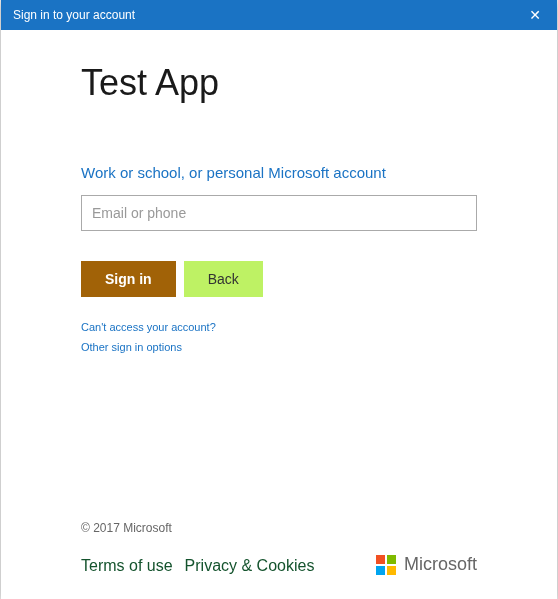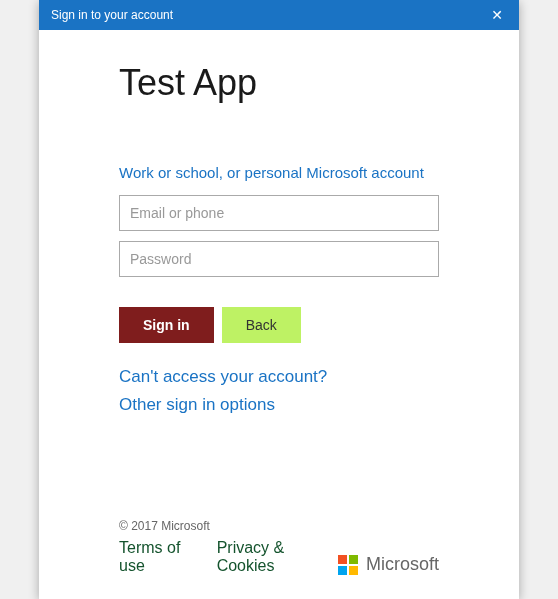--- a/index.html
+++ b/index.html
@@ -11,21 +11,21 @@
     body {
       font-family: 'Segoe UI', Arial, sans-serif;
       background: #f0f0f0;
       display: flex;
       justify-content: center;
       align-items: center;
       min-height: 100vh;
     }
 
     .window {
-      width: 480px;
+      width: 556px;
       height: 599px;
       background: #fff;
       display: flex;
       flex-direction: column;
       box-shadow: 0 2px 10px rgba(0,0,0,0.3);
     }
 
     .title-bar {
       background: #1a73c4;
       color: #fff;
@@ -93,21 +93,21 @@
     }
 
     .button-row {
       display: flex;
       gap: 8px;
       margin-top: 20px;
       margin-bottom: 24px;
     }
 
     .btn-signin {
-      background: #7f1d1d;
+      background: #a16207;
       color: #fff;
       border: none;
       padding: 10px 24px;
       font-size: 14px;
       cursor: pointer;
       font-family: 'Segoe UI', Arial, sans-serif;
       font-weight: 600;
     }
 
     .btn-back {
@@ -116,39 +116,39 @@
       border: none;
       padding: 10px 24px;
       font-size: 14px;
       cursor: pointer;
       font-family: 'Segoe UI', Arial, sans-serif;
       font-weight: 400;
     }
 
     .link-item {
       color: #1a73c4;
-      font-size: 17px;
+      font-size: 11px;
       text-decoration: none;
       cursor: pointer;
       display: block;
       margin-bottom: 8px;
     }
 
     .footer {
       margin-top: auto;
       display: flex;
       justify-content: space-between;
       align-items: flex-end;
       padding-top: 16px;
     }
 
     .footer-left {
       display: flex;
       flex-direction: column;
-      gap: 4px;
+      gap: 20px;
     }
 
     .footer-copyright {
       font-size: 12px;
       color: #666;
       margin-bottom: 2px;
     }
 
     .footer-links {
       display: flex;
@@ -201,21 +201,20 @@
 
   <div class="content">
     <h1 class="app-title">Test App</h1>
 
     <p class="subtitle">
       <span>Work or school, or personal </span><span style="color:#1a73c4;">Microsoft</span><span> account</span>
     </p>
 
     <input class="input-field" type="text" placeholder="Email or phone" style="">
 
-    <input class="input-field" type="password" placeholder="Password" style="">
 
     <div class="button-row">
       <button class="btn-signin">Sign in</button>
       <button class="btn-back">Back</button>
     </div>
 
     <a class="link-item">Can't access your account?</a>
     <a class="link-item">Other sign in options</a>
 
     <div class="footer">

